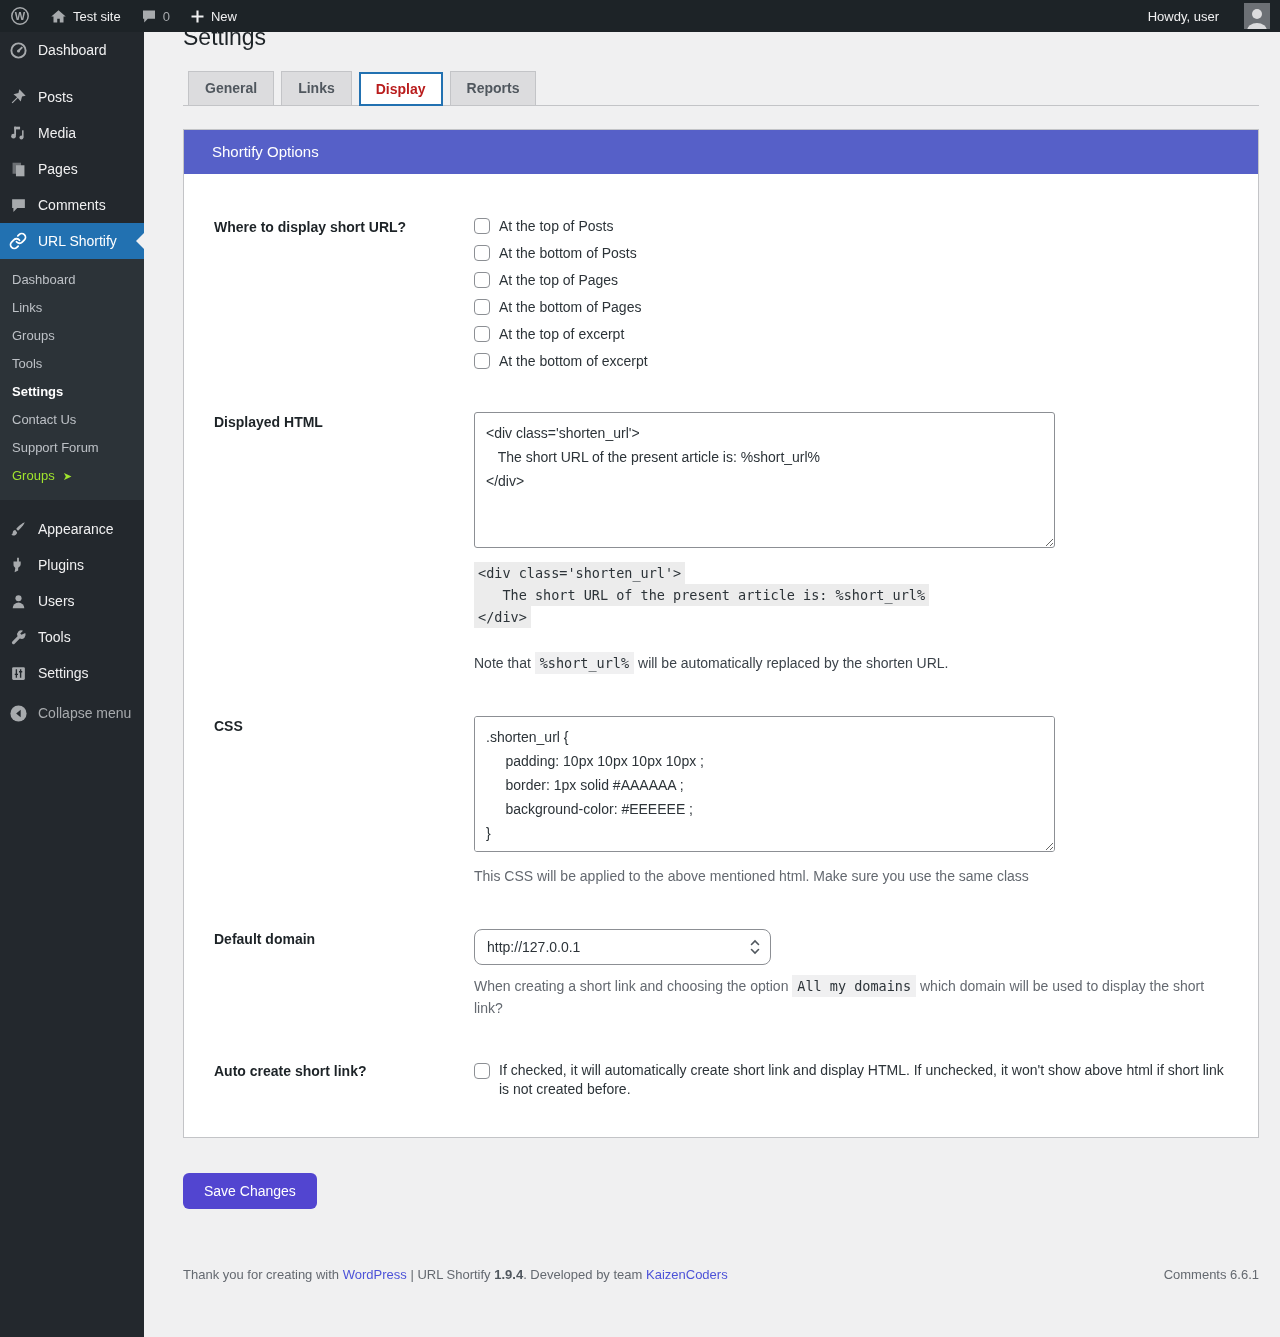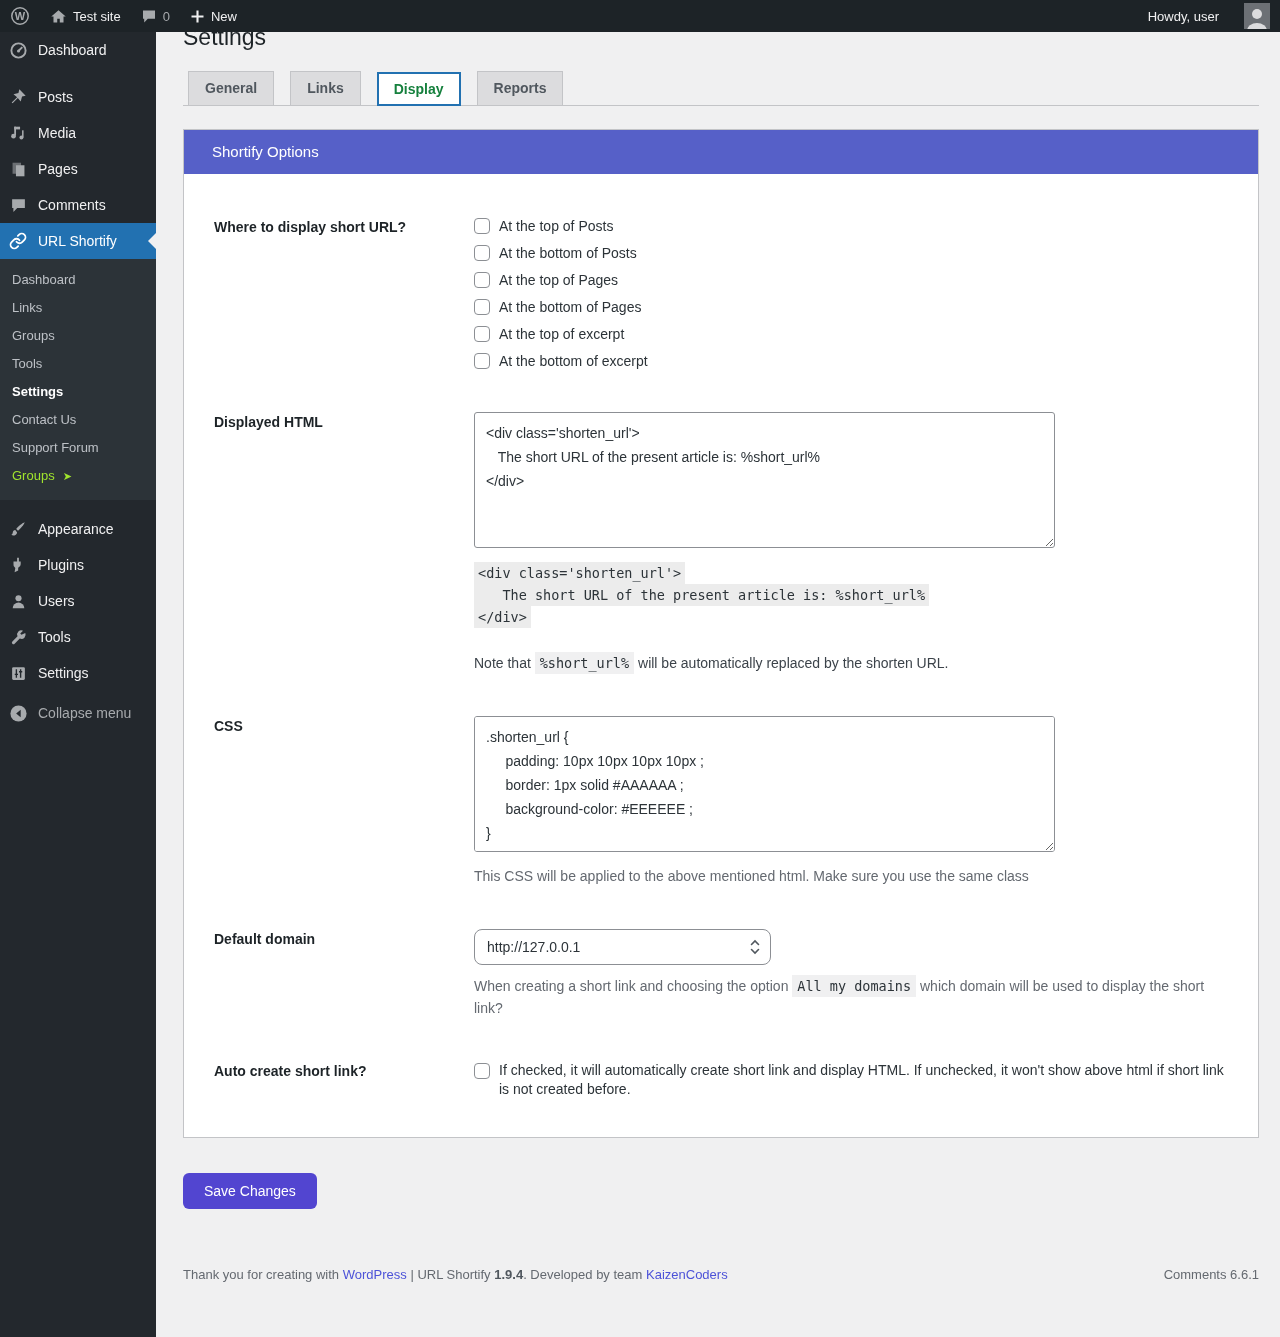--- a/index.html
+++ b/index.html
@@ -17,21 +17,21 @@
     display:flex; align-items:center; z-index:50;
   }
   .ab-left { display:flex; align-items:center; height:100%; }
   .ab-item { display:flex; align-items:center; gap:6px; padding:0 10px; height:100%; font-size:13px; color:#f0f0f1; cursor:pointer; }
   .ab-item svg { display:block; }
   .ab-count { color:#a7aaad; }
   .ab-right { margin-left:auto; display:flex; align-items:center; gap:25px; padding-right:10px; height:100%; }
   .avatar { width:26px; height:26px; background:#6c7075; display:flex; align-items:flex-end; justify-content:center; overflow:hidden; }
   
   .sidebar {
-    position:fixed; top:32px; left:0; bottom:0; width:156px;
+    position:fixed; top:32px; left:0; bottom:0; width:144px;
     background:#23282d; z-index:40;
   }
   .menu-item {
     display:flex; align-items:center; gap:10px;
     padding:8px 8px; font-size:14px; color:#f0f0f1; cursor:pointer;
     position:relative; min-height:34px;
   }
   .menu-item .mi-icon { width:20px; height:20px; color:#a7aaad; flex:0 0 20px; display:flex; align-items:center; justify-content:center; }
   .menu-item.active { background:#2271b1; color:#fff; }
   .menu-item.active .mi-icon { color:#fff; }
@@ -44,28 +44,28 @@
   .submenu-item {
     padding:7px 12px 7px 12px; font-size:13px; color:#bdc1c6; cursor:pointer; line-height:14px;
   }
   .submenu-item.current { color:#fff; font-weight:700; }
   .submenu-item.upgrade { color:#a0e42d; display:flex; align-items:center; gap:8px; }
   .upgrade-arrow { font-size:11px; }
   .menu-item.collapse { margin-top:4px; color:#a7aaad; }
   
   .content { margin-left:160px; padding:14px 21px 0 23px; }
   h1.page-title { font-size:23px; font-weight:400; color:#1d2327; padding:9px 0 4px; line-height:1.3; }
-  .tabs { margin-top:14px; border-bottom:1px solid #c3c4c7; display:flex; gap:16px; padding-left:5px; }
+  .tabs { margin-top:14px; border-bottom:1px solid #c3c4c7; display:flex; gap:7px; padding-left:5px; }
   .tab {
     background:#dcdcde; border:1px solid #c3c4c7; border-bottom:none;
     padding:8px 16px; font-size:14px; font-weight:700; color:#50575e; cursor:pointer;
     margin-bottom:0;
   }
   .tab.active {
-    background:#fff; border:2.5px solid #2271b1; color:#15803d;
+    background:#fff; border:2.5px solid #2271b1; color:#b91c1c;
     padding:7px 15px; position:relative; top:1px;
   }
   
   .panel { margin-top:23px; background:#fff; border:1px solid #c3c4c7; }
   .panel-header {
     background:#5660c8; color:#fff; font-size:15px;
     height:44px; display:flex; align-items:center; padding-left:28px;
   }
   .panel-body { padding:43px 30px 38px 30px; }
   .form-row { display:flex; margin-bottom:42px; }

